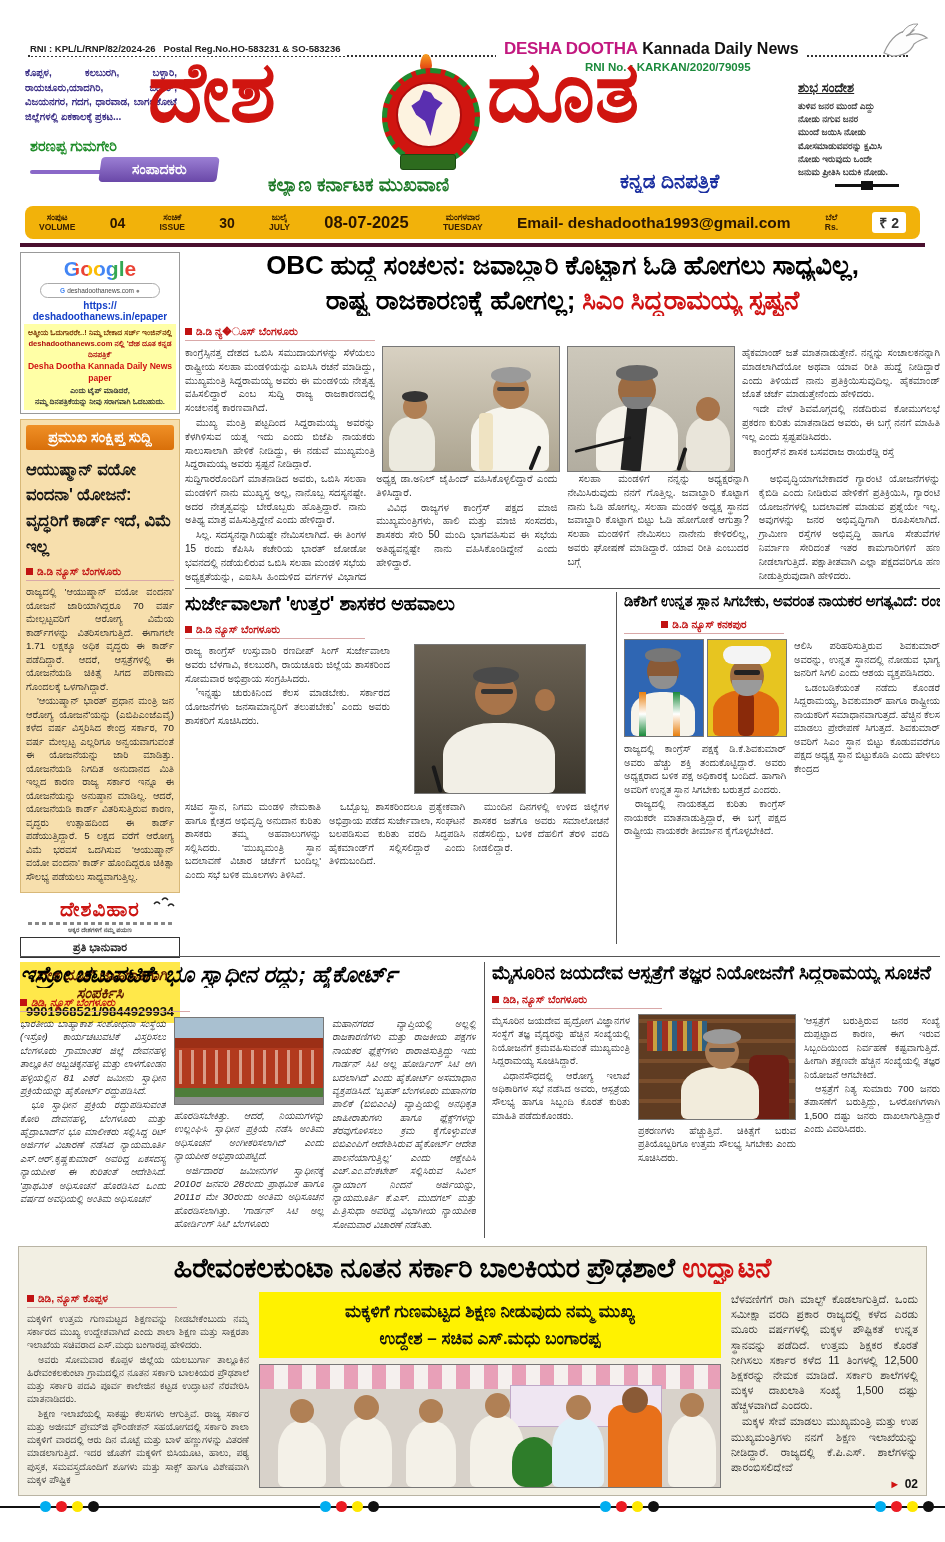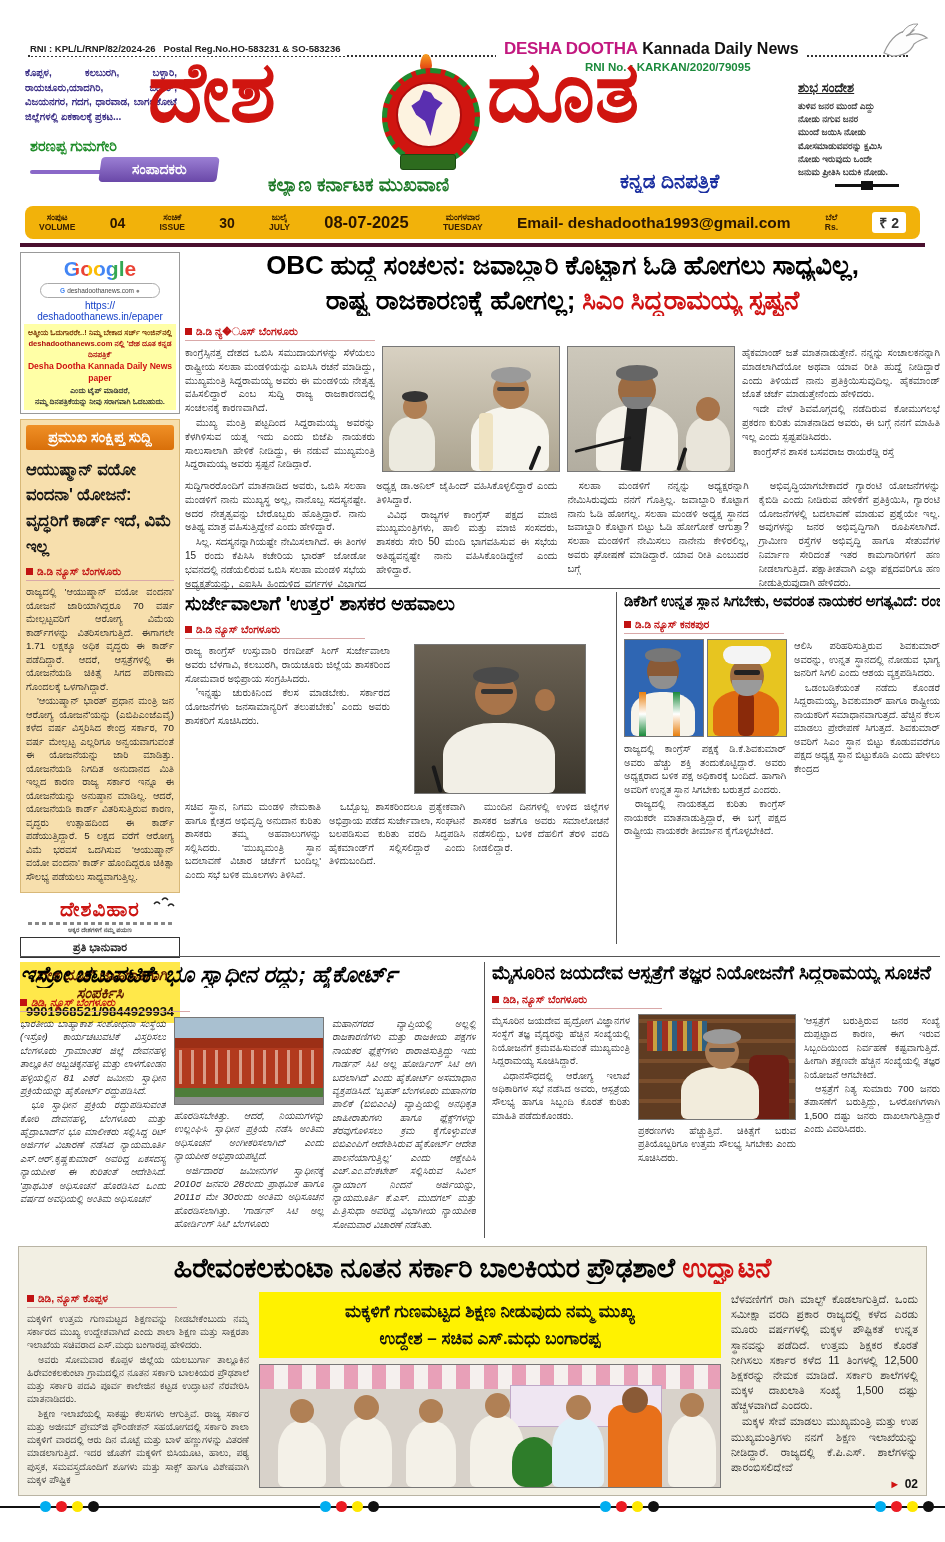--- a/index.html
+++ b/index.html
@@ -127,21 +127,21 @@
 
     <div style="border:1px solid #999;background:#fff;padding:4px 3px 3px;box-sizing:border-box;">
       <div style="text-align:center;">
         <span class="google-word">Google</span>
       </div>
       <div style="margin:2px auto;width:118px;height:13px;border:1px solid #aaa;border-radius:8px;font-size:6.5px;color:#444;display:flex;align-items:center;justify-content:center;gap:2px;">
         <span style="color:#4285F4;font-weight:700;">G</span>
         <span>deshadoothanews.com</span>
         <span style="color:#888;">●</span>
       </div>
-      <div style="text-align:center;font-size:10px;font-weight:400;color:#1440c8;margin:2px 0;">https:// deshadoothanews.in/epaper</div>
+      <div style="text-align:center;font-size:10px;font-weight:700;color:#1440c8;margin:2px 0;">https:// deshadoothanews.in/epaper</div>
       <div style="background:#ffffa6;padding:3px 2px;text-align:center;line-height:1.45;">
         <div style="font-size:7.6px;font-weight:700;color:#7a3500;">ಆತ್ಮೀಯ ಓದುಗಾರರೇ..! ನಿಮ್ಮ ಬೇಕಾದ ಸರ್ಚ್ ಇಂಜಿನ್‌ನಲ್ಲಿ</div>
         <div style="font-size:7.6px;font-weight:700;color:#b01010;">deshadoothanews.com ನಲ್ಲಿ  'ದೇಶ ದೂತ ಕನ್ನಡ ದಿನಪತ್ರಿಕೆ'</div>
         <div style="font-size:8.6px;font-weight:800;color:#d01212;">Desha Dootha Kannada Daily News paper</div>
         <div style="font-size:7.6px;font-weight:700;color:#333;">ಎಂದು ಟೈಪ್ ಮಾಡಿದರೆ,</div>
         <div style="font-size:7.6px;font-weight:700;color:#333;">ನಮ್ಮ ದಿನಪತ್ರಿಕೆಯನ್ನು ನೀವು ಸರಾಗವಾಗಿ ಓದಬಹುದು.</div>
       </div>
     </div>
 
     <div style="margin-top:5px;background:#f7dfad;border:1px solid #d8b878;padding:5px;box-sizing:border-box;height:474px;overflow:hidden;">
@@ -211,21 +211,21 @@
         <div class="head" style="left:128px;top:50px;width:24px;height:24px;background:#a8744a;"></div>
         <div class="mic" style="left:6px;top:96px;width:58px;height:3px;transform:rotate(-14deg);"></div>
         <div class="mic" style="left:112px;top:100px;width:4px;height:24px;transform:rotate(18deg);"></div>
       </div>
       <div class="bt" style="flex:1;height:124px;">
           <p>ಹೈಕಮಾಂಡ್ ಜತೆ ಮಾತನಾಡುತ್ತೇನೆ. ನನ್ನನ್ನು ಸಂಚಾಲಕನನ್ನಾಗಿ ಮಾಡಲಾಗಿದೆಯೋ ಅಥವಾ ಯಾವ ರೀತಿ ಹುದ್ದೆ ನೀಡಿದ್ದಾರೆ ಎಂದು ತಿಳಿಯದೆ ನಾನು ಪ್ರತಿಕ್ರಿಯಿಸುವುದಿಲ್ಲ. ಹೈಕಮಾಂಡ್ ಜೊತೆ ಚರ್ಚೆ ಮಾಡುತ್ತೇನೆಂದು ಹೇಳಿದರು.</p>
           <p>ಇದೇ ವೇಳೆ ಶಿವಮೊಗ್ಗದಲ್ಲಿ ನಡೆದಿರುವ ಕೋಮುಗಲಭೆ ಪ್ರಕರಣ ಕುರಿತು ಮಾತನಾಡಿದ ಅವರು, ಈ ಬಗ್ಗೆ ನನಗೆ ಮಾಹಿತಿ ಇಲ್ಲ ಎಂದು ಸ್ಪಷ್ಟಪಡಿಸಿದರು.</p>
           <p>ಕಾಂಗ್ರೆಸ್‌ನ ಶಾಸಕ ಬಸವರಾಜ ರಾಯರೆಡ್ಡಿ ರಸ್ತೆ</p>
         </div>
     </div>
-    <div class="bt" style="margin-top:7px;height:118px;column-count:4;column-gap:10px;">
+    <div class="bt" style="height:118px;column-count:4;column-gap:10px;">
         <p>ಸುದ್ದಿಗಾರರೊಂದಿಗೆ ಮಾತನಾಡಿದ ಅವರು, ಒಬಿಸಿ ಸಲಹಾ ಮಂಡಳಿಗೆ ನಾನು ಮುಖ್ಯಸ್ಥ ಅಲ್ಲ, ನಾನೊಬ್ಬ ಸದಸ್ಯನಷ್ಟೇ. ಅದರ ನೇತೃತ್ವವನ್ನು ಬೇರೊಬ್ಬರು ಹೊತ್ತಿದ್ದಾರೆ. ನಾನು ಅತಿಥ್ಯ ಮಾತ್ರ ವಹಿಸುತ್ತಿದ್ದೇನೆ ಎಂದು ಹೇಳಿದ್ದಾರೆ.</p>
         <p>ಸಿಲ್ಲ. ಸದಸ್ಯನನ್ನಾಗಿಯಷ್ಟೇ ನೇಮಿಸಲಾಗಿದೆ. ಈ ತಿಂಗಳ 15 ರಂದು ಕೆಪಿಸಿಸಿ ಕಚೇರಿಯ ಭಾರತ್ ಜೋಡೋ ಭವನದಲ್ಲಿ ನಡೆಯಲಿರುವ ಒಬಿಸಿ ಸಲಹಾ ಮಂಡಳಿ ಸಭೆಯ ಅಧ್ಯಕ್ಷತೆಯನ್ನು, ಎಐಸಿಸಿ ಹಿಂದುಳಿದ ವರ್ಗಗಳ ವಿಭಾಗದ ಅಧ್ಯಕ್ಷ ಡಾ.ಅನಿಲ್ ಜೈಹಿಂದ್ ವಹಿಸಿಕೊಳ್ಳಲಿದ್ದಾರೆ ಎಂದು ತಿಳಿಸಿದ್ದಾರೆ.</p>
         <p>ವಿವಿಧ ರಾಜ್ಯಗಳ ಕಾಂಗ್ರೆಸ್ ಪಕ್ಷದ ಮಾಜಿ ಮುಖ್ಯಮಂತ್ರಿಗಳು, ಹಾಲಿ ಮತ್ತು ಮಾಜಿ ಸಂಸದರು, ಶಾಸಕರು ಸೇರಿ 50 ಮಂದಿ ಭಾಗವಹಿಸುವ ಈ ಸಭೆಯ ಅತಿಥ್ಯವನ್ನಷ್ಟೇ ನಾನು ವಹಿಸಿಕೊಂಡಿದ್ದೇನೆ ಎಂದು ಹೇಳಿದ್ದಾರೆ.</p>
         <p>ಸಲಹಾ ಮಂಡಳಿಗೆ ನನ್ನನ್ನು ಅಧ್ಯಕ್ಷರನ್ನಾಗಿ ನೇಮಿಸಿರುವುದು ನನಗೆ ಗೊತ್ತಿಲ್ಲ. ಜವಾಬ್ದಾರಿ ಕೊಟ್ಟಾಗ ನಾನು ಓಡಿ ಹೋಗಲ್ಲ. ಸಲಹಾ ಮಂಡಳಿ ಅಧ್ಯಕ್ಷ ಸ್ಥಾನದ ಜವಾಬ್ದಾರಿ ಕೊಟ್ಟಾಗ ಬಿಟ್ಟು ಓಡಿ ಹೋಗೋಕೆ ಆಗುತ್ತಾ? ಸಲಹಾ ಮಂಡಳಿಗೆ ನೇಮಿಸಲು ನಾನೇನು ಕೇಳಿರಲಿಲ್ಲ, ಅವರು ಘೋಷಣೆ ಮಾಡಿದ್ದಾರೆ. ಯಾವ ರೀತಿ ಎಂಬುದರ ಬಗ್ಗೆ</p>
         <p>ಅಭಿವೃದ್ಧಿಯಾಗಬೇಕಾದರೆ ಗ್ಯಾರಂಟಿ ಯೋಜನೆಗಳನ್ನು ಕೈಬಿಡಿ ಎಂದು ನೀಡಿರುವ ಹೇಳಿಕೆಗೆ ಪ್ರತಿಕ್ರಿಯಿಸಿ, ಗ್ಯಾರಂಟಿ ಯೋಜನೆಗಳಲ್ಲಿ ಬದಲಾವಣೆ ಮಾಡುವ ಪ್ರಶ್ನೆಯೇ ಇಲ್ಲ. ಅವುಗಳನ್ನು ಜನರ ಅಭಿವೃದ್ಧಿಗಾಗಿ ರೂಪಿಸಲಾಗಿದೆ. ಗ್ರಾಮೀಣ ರಸ್ತೆಗಳ ಅಭಿವೃದ್ಧಿ ಹಾಗೂ ಸೇತುವೆಗಳ ನಿರ್ಮಾಣ ಸೇರಿದಂತೆ ಇತರ ಕಾಮಗಾರಿಗಳಿಗೆ ಹಣ ನೀಡಲಾಗುತ್ತಿದೆ. ಪಕ್ಷಾತೀತವಾಗಿ ಎಲ್ಲಾ ಪಕ್ಷದವರಿಗೂ ಹಣ ನೀಡುತ್ತಿರುವುದಾಗಿ ಹೇಳಿದರು.</p>
       </div>
   </div>
 
   <div class="hline" style="left:185px;top:588px;width:755px;"></div>
   <div class="vline" style="left:616px;top:592px;height:352px;"></div>
@@ -252,21 +252,21 @@
     </div>
     <div class="bt" style="margin-top:6px;height:142px;column-count:3;column-gap:8px;font-size:9.8px;">
         <p>ಸಚಿವ ಸ್ಥಾನ, ನಿಗಮ ಮಂಡಳಿ ನೇಮಕಾತಿ ಹಾಗೂ ಕ್ಷೇತ್ರದ ಅಭಿವೃದ್ಧಿ ಅನುದಾನ ಕುರಿತು ಶಾಸಕರು ತಮ್ಮ ಅಹವಾಲುಗಳನ್ನು ಸಲ್ಲಿಸಿದರು. 'ಮುಖ್ಯಮಂತ್ರಿ ಸ್ಥಾನ ಬದಲಾವಣೆ ವಿಚಾರ ಚರ್ಚೆಗೆ ಬಂದಿಲ್ಲ' ಎಂದು ಸಭೆ ಬಳಿಕ ಮೂಲಗಳು ತಿಳಿಸಿವೆ.</p>
         <p>ಒಬ್ಬೊಬ್ಬ ಶಾಸಕರಿಂದಲೂ ಪ್ರತ್ಯೇಕವಾಗಿ ಅಭಿಪ್ರಾಯ ಪಡೆದ ಸುರ್ಜೇವಾಲಾ, ಸಂಘಟನೆ ಬಲಪಡಿಸುವ ಕುರಿತು ವರದಿ ಸಿದ್ಧಪಡಿಸಿ ಹೈಕಮಾಂಡ್‌ಗೆ ಸಲ್ಲಿಸಲಿದ್ದಾರೆ ಎಂದು ತಿಳಿದುಬಂದಿದೆ.</p>
         <p>ಮುಂದಿನ ದಿನಗಳಲ್ಲಿ ಉಳಿದ ಜಿಲ್ಲೆಗಳ ಶಾಸಕರ ಜತೆಗೂ ಅವರು ಸಮಾಲೋಚನೆ ನಡೆಸಲಿದ್ದು, ಬಳಿಕ ದೆಹಲಿಗೆ ತೆರಳಿ ವರದಿ ನೀಡಲಿದ್ದಾರೆ.</p>
       </div>
   </div>
 
   <div class="abs" style="left:624px;top:592px;width:316px;">
     <div class="hl" style="font-size:15px;white-space:nowrap;overflow:hidden;">ಡಿಕೆಶಿಗೆ ಉನ್ನತ ಸ್ಥಾನ ಸಿಗಬೇಕು, ಅವರಂತ ನಾಯಕರ ಅಗತ್ಯವಿದೆ: ರಂಭಾಪುರಿ ಶ್ರೀ</div>
-    <div class="byline" style="width:160px;margin-top:8px;">
+    <div class="byline" style="width:160px;margin-top:8px;justify-content:center;">
       <span class="bysq"></span>
       <span>ಡಿ.ಡಿ ನ್ಯೂಸ್ ಕನಕಪುರ</span>
     </div>
     <div style="display:flex;gap:8px;margin-top:5px;">
       <div style="width:162px;flex:0 0 auto;">
         <div style="display:flex;gap:3px;">
           <div class="photo" style="width:78px;height:96px;background:#2f66b3;">
             <div class="torso" style="left:6px;top:52px;width:64px;height:44px;background:#f6f3ea;"></div>
             <div class="pp" style="left:14px;top:52px;width:7px;height:44px;background:linear-gradient(#e87f0e,#fff,#1a8a3a);"></div>
             <div class="pp" style="left:48px;top:52px;width:7px;height:44px;background:linear-gradient(#1a8a3a,#fff,#e87f0e);"></div>

